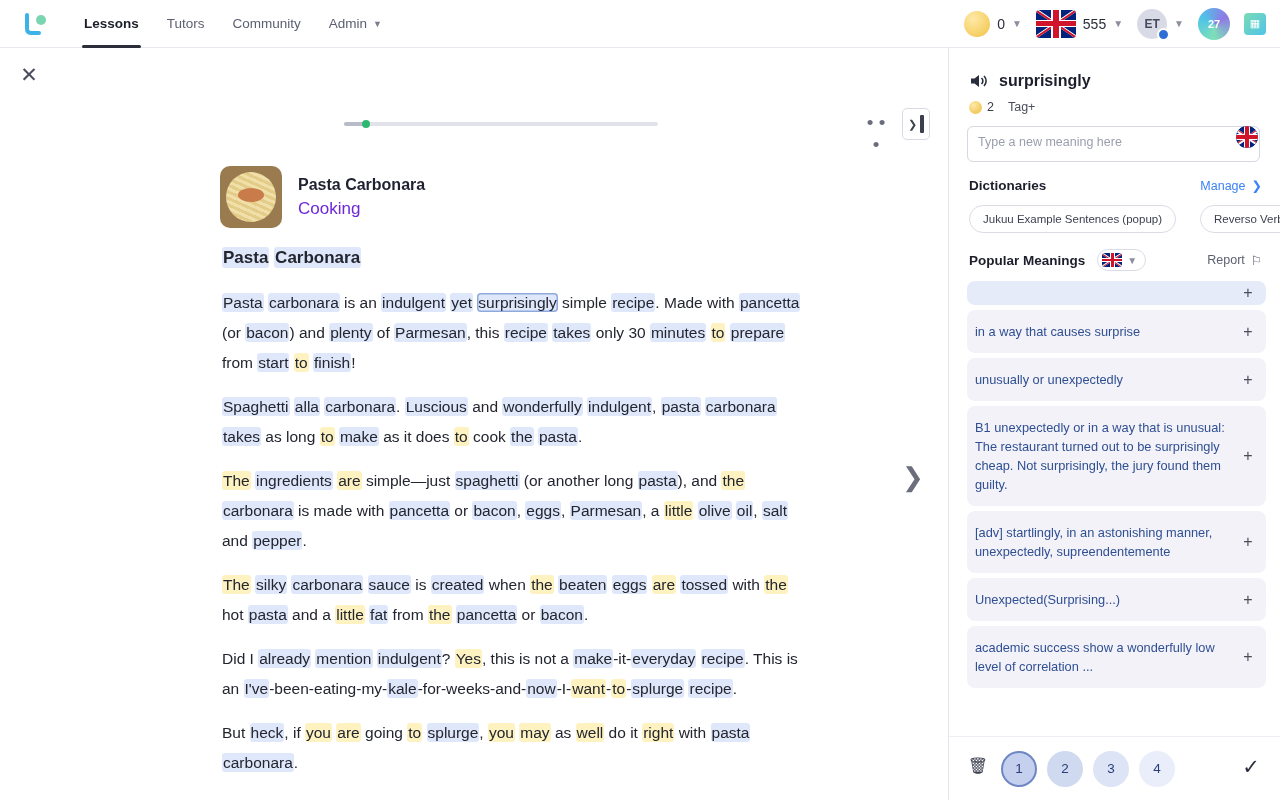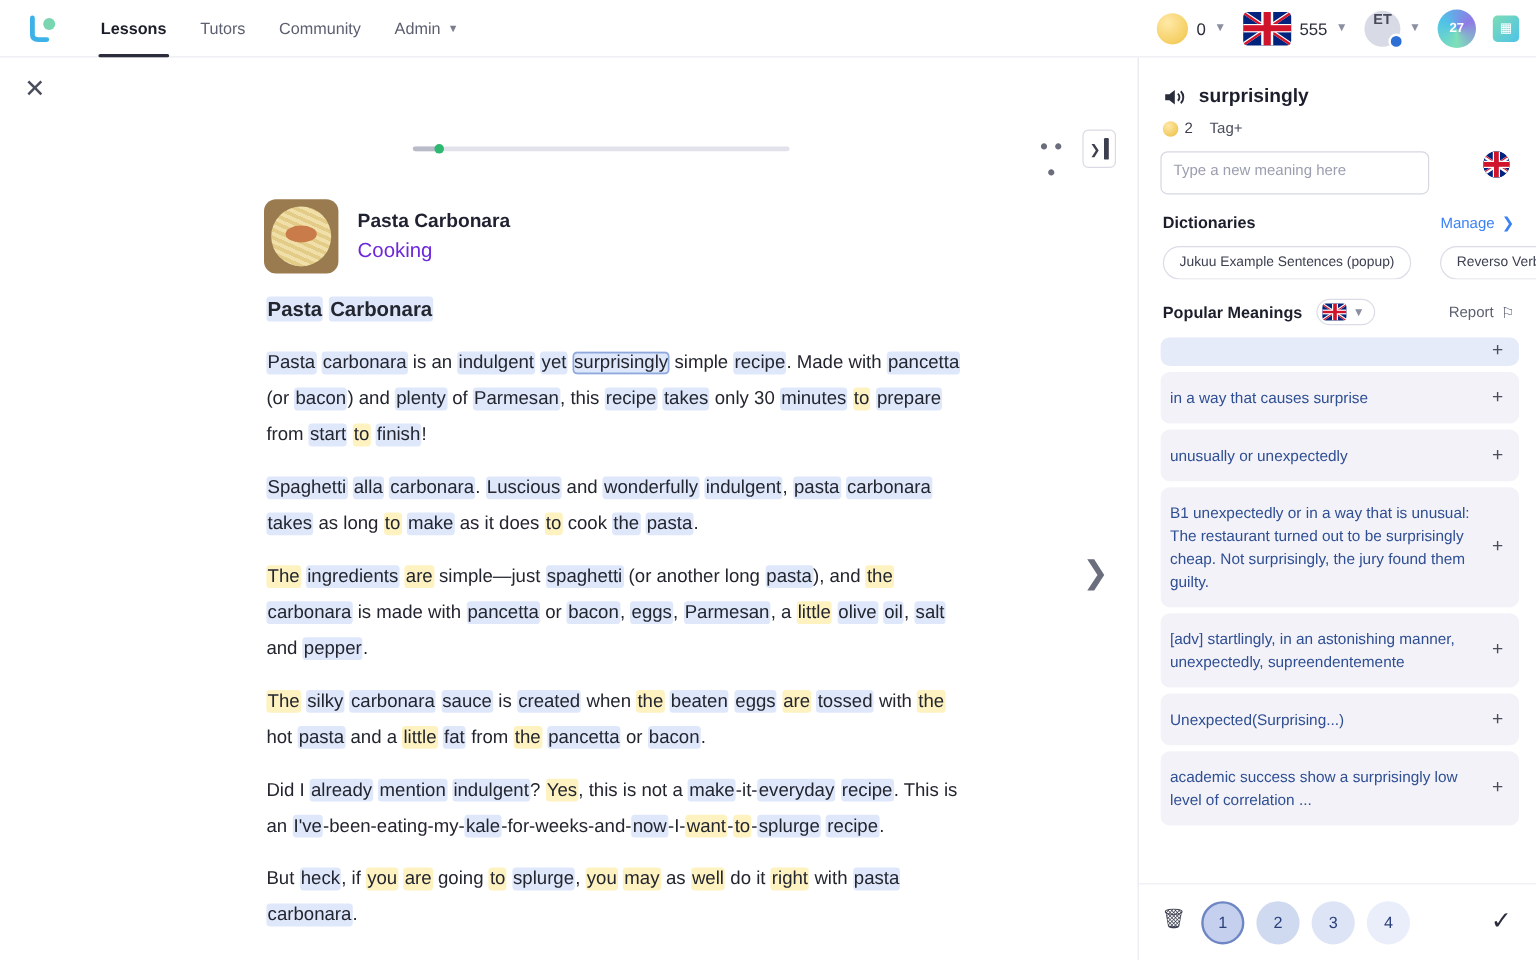--- a/index.html
+++ b/index.html
@@ -61,21 +61,21 @@
   }
   .flag-uk .dr2 { transform: rotate(-34deg); }
   .flag-uk .vw { position: absolute; left: 37%; top: 0; width: 26%; height: 100%; background: #fff; }
   .flag-uk .hw { position: absolute; top: 37%; left: 0; height: 26%; width: 100%; background: #fff; }
   .flag-uk .vr { position: absolute; left: 42%; top: 0; width: 16%; height: 100%; background: #cf142b; }
   .flag-uk .hr { position: absolute; top: 42%; left: 0; height: 16%; width: 100%; background: #cf142b; }
 
   .avatar {
     width: 30px; height: 30px; border-radius: 50%;
     background: #d8dae6; color: #474a5c; font-size: 12px; font-weight: bold;
-    display: flex; align-items: flex-start; justify-content: center; position: relative;
+    display: flex; align-items: center; justify-content: center; position: relative;
   }
   .avatar .shield {
     position: absolute; right: -3px; bottom: -2px; width: 13px; height: 13px;
     border-radius: 50%; background: #2e6fd6; border: 2px solid #fff;
   }
   .streak-btn {
     width: 32px; height: 32px; border-radius: 50%;
     background: conic-gradient(from 180deg, #7ee0b8, #4fc3e8, #8f7ae5, #7ee0b8);
     display: flex; align-items: center; justify-content: center;
     color: #fff; font-size: 11px; font-weight: bold; cursor: pointer;
@@ -162,21 +162,21 @@
   .rp-coin .cc {
     width: 13px; height: 13px; border-radius: 50%;
     background: radial-gradient(circle at 35% 30%, #ffe9a8, #f0c758 75%);
   }
   .rp-tag { font-size: 12.5px; color: #4a4d5c; cursor: pointer; }
 
   .meaning-box {
     position: relative; margin: 12px 16px 0 18px; height: 36px;
   }
   .meaning-input {
-    width: 224px; height: 36px; border: 1px solid #d6d8e2; border-radius: 6px;
+    width: 293px; height: 36px; border: 1px solid #d6d8e2; border-radius: 6px;
     padding: 8px 10px; font-size: 12.5px; color: #3a3d4c; resize: none;
     font-family: "Liberation Sans", sans-serif; outline: none;
   }
   .meaning-input::placeholder { color: #9b9eae; }
   .mini-flag {
     position: absolute; right: 6px; top: 0; width: 22px; height: 22px; border-radius: 50%;
     overflow: hidden; background: #00247d; cursor: pointer;
   }
 
   .sec-row {
@@ -420,21 +420,21 @@
         </div>
         <div class="m-item alt">
           <span>[adv] startlingly, in an astonishing manner, unexpectedly, supreendentemente</span>
           <span class="plus">+</span>
         </div>
         <div class="m-item alt">
           <span>Unexpected(Surprising...)</span>
           <span class="plus">+</span>
         </div>
         <div class="m-item alt">
-          <span>academic success show a surprisingly low level of correlation ...</span>
+          <span>academic success show a wonderfully low level of correlation ...</span>
           <span class="plus">+</span>
         </div>
       </div>
 
     <div class="rp-footer">
       <span class="trash">🗑</span>
       <span class="lvl l1">1</span>
       <span class="lvl l2">2</span>
       <span class="lvl l3">3</span>
       <span class="lvl l4">4</span>

